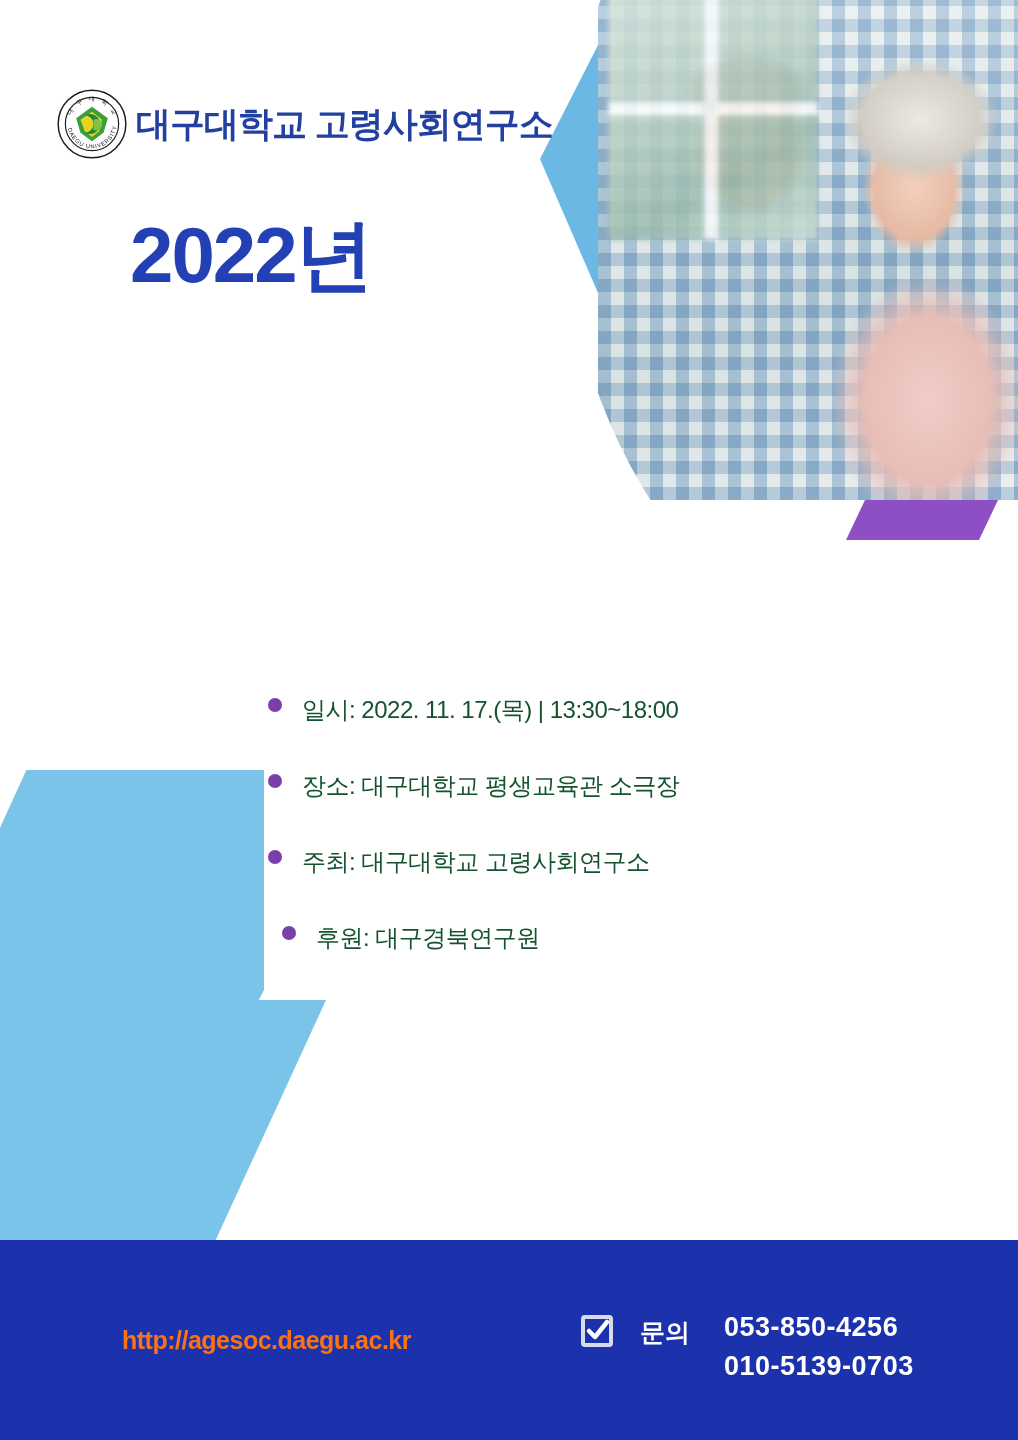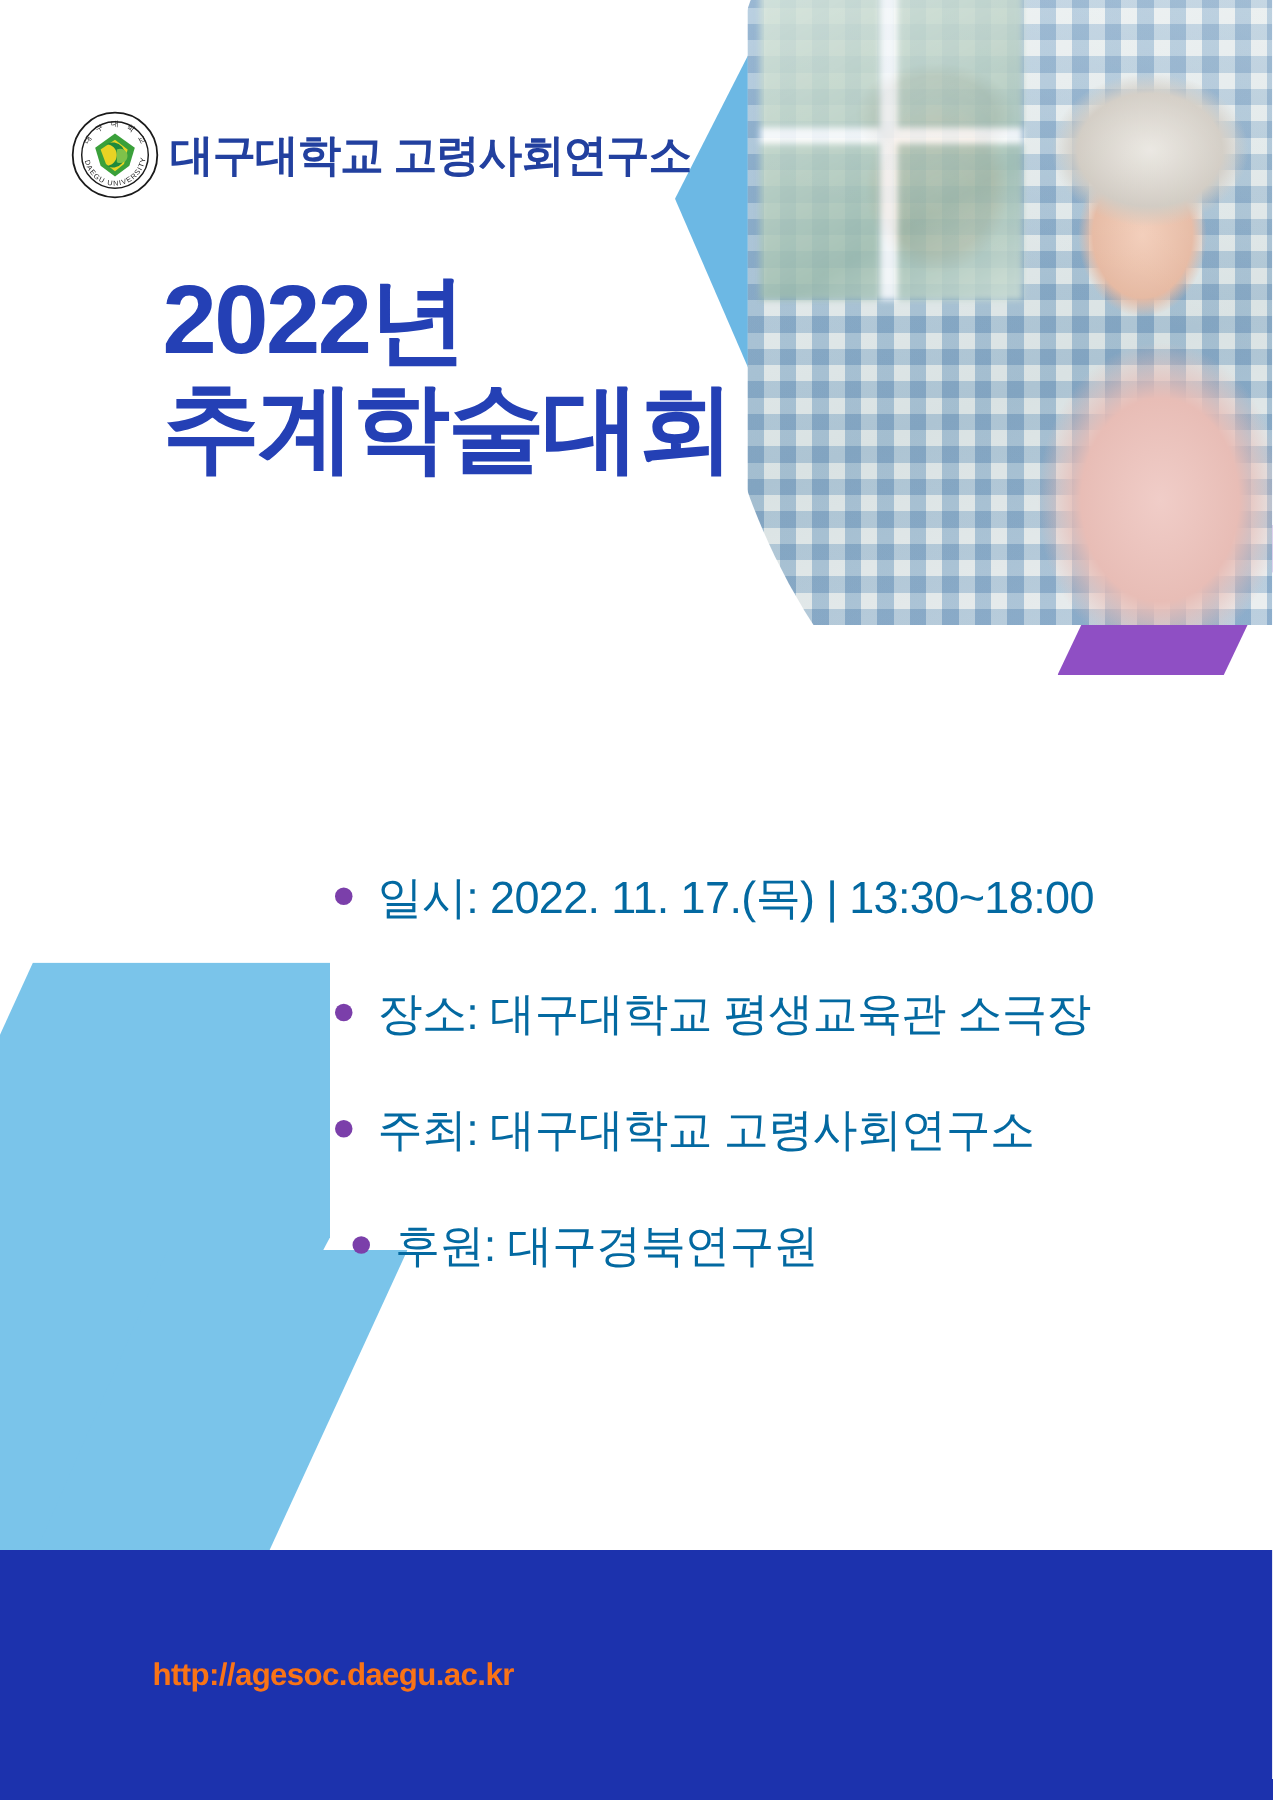--- a/index.html
+++ b/index.html
@@ -193,22 +193,22 @@
   .info-item.indent { padding-left: 14px; }
   .dot {
     flex: 0 0 auto;
     width: 14px;
     height: 14px;
     border-radius: 50%;
     background: #7b3faa;
     transform: translateY(-6px);
   }
   .info-text {
-    font-size: 36px;
-    color: #0369a1;
+    font-size: 24px;
+    color: #14532d;
     font-weight: 500;
     letter-spacing: -0.5px;
   }
 
   
   .footer {
     position: absolute;
     left: 0;
     top: 1240px;
     width: 1018px;
@@ -293,21 +293,20 @@
         <text font-size="8" fill="#1a1a1a" font-family="'Liberation Sans', sans-serif" letter-spacing="1.2">
           <textPath href="#arcBot" startOffset="6%">DAEGU UNIVERSITY 1956</textPath>
         </text>
       </svg>
     </div>
     <div class="org-name">대구대학교 고령사회연구소</div>
   </div>
 
   <div class="title-block">
     <div class="title-line">2022년</div>
-    <div class="title-line">추계학술대회</div>
   </div>
 
 
   <div class="info-list">
     <div class="info-item">
       <span class="dot"></span>
       <span class="info-text">일시: 2022. 11. 17.(목) | 13:30~18:00</span>
     </div>
     <div class="info-item">
       <span class="dot"></span>
@@ -319,15 +318,28 @@
     </div>
     <div class="info-item indent">
       <span class="dot"></span>
       <span class="info-text"> 후원: 대구경북연구원</span>
     </div>
   </div>
 
   <div class="footer">
     <a class="footer-url" href="#" style="text-decoration:none">http://agesoc.daegu.ac.kr</a>
 
+    <div class="footer-contact">
+      <span class="check-icon">
+        <svg width="34" height="34" viewBox="0 0 34 34" aria-hidden="true">
+          <rect x="3" y="3" width="28" height="28" rx="2" fill="none" stroke="#d7dce8" stroke-width="4"></rect>
+          <path d="M9 17 L15 23 L27 8" fill="none" stroke="#ffffff" stroke-width="4.5" stroke-linecap="round" stroke-linejoin="round"></path>
+        </svg>
+      </span>
+      <span class="contact-label">문의</span>
+      <span class="contact-nums">
+        <span class="contact-num">053-850-4256</span>
+        <span class="contact-num">010-5139-0703</span>
+      </span>
+    </div>
   </div>
 
 </div>
 
 </body></html>

